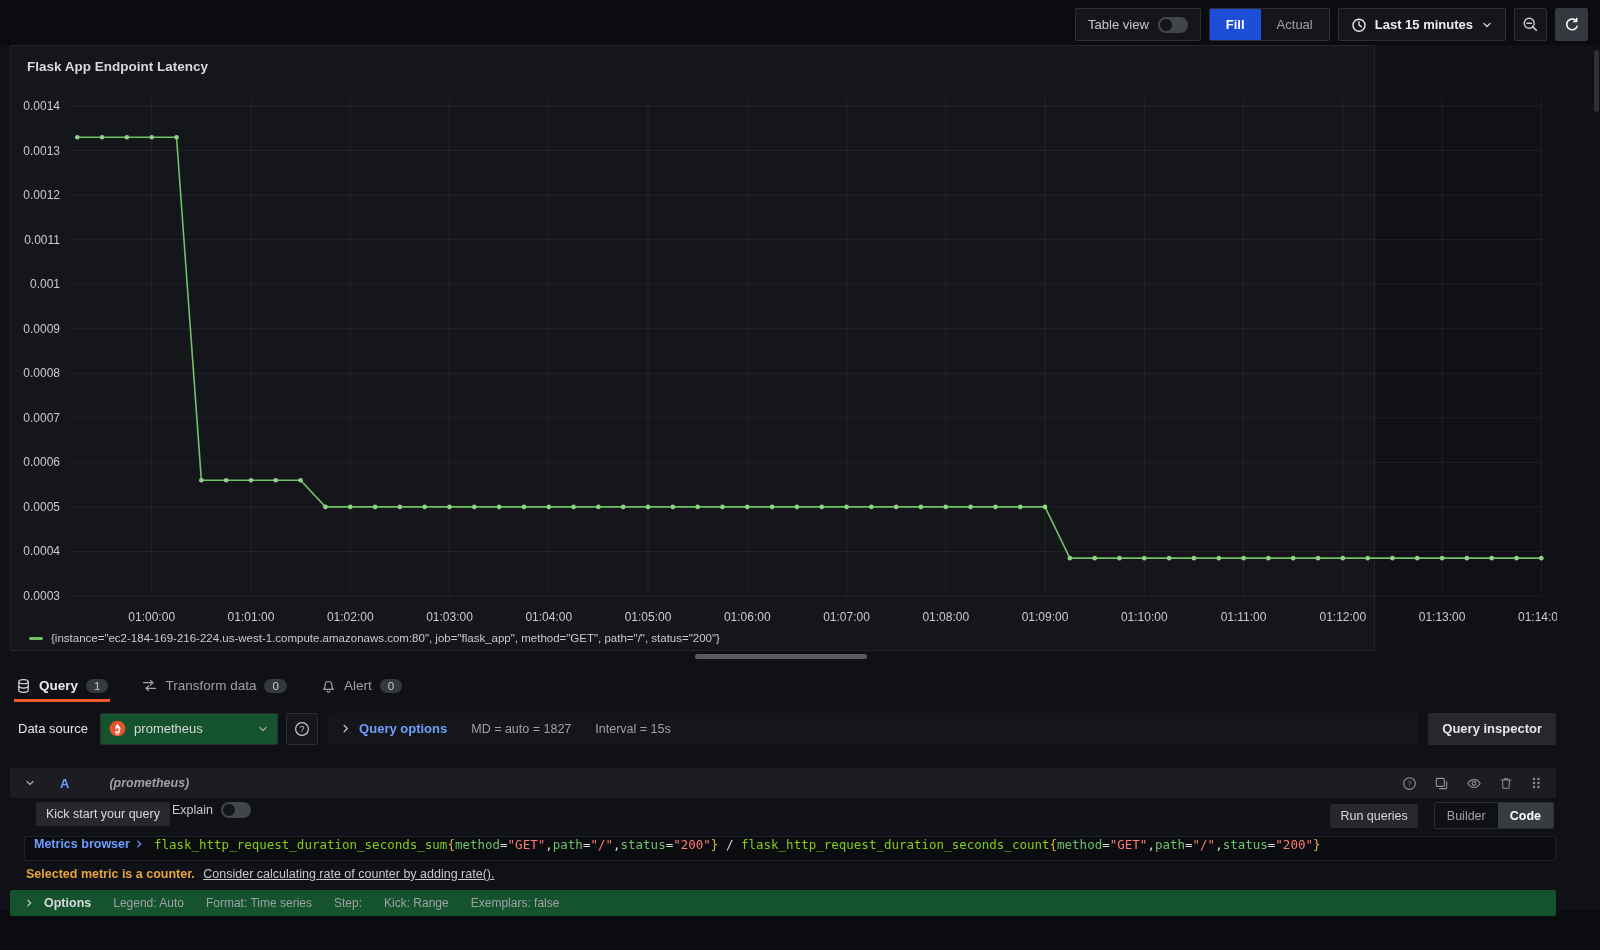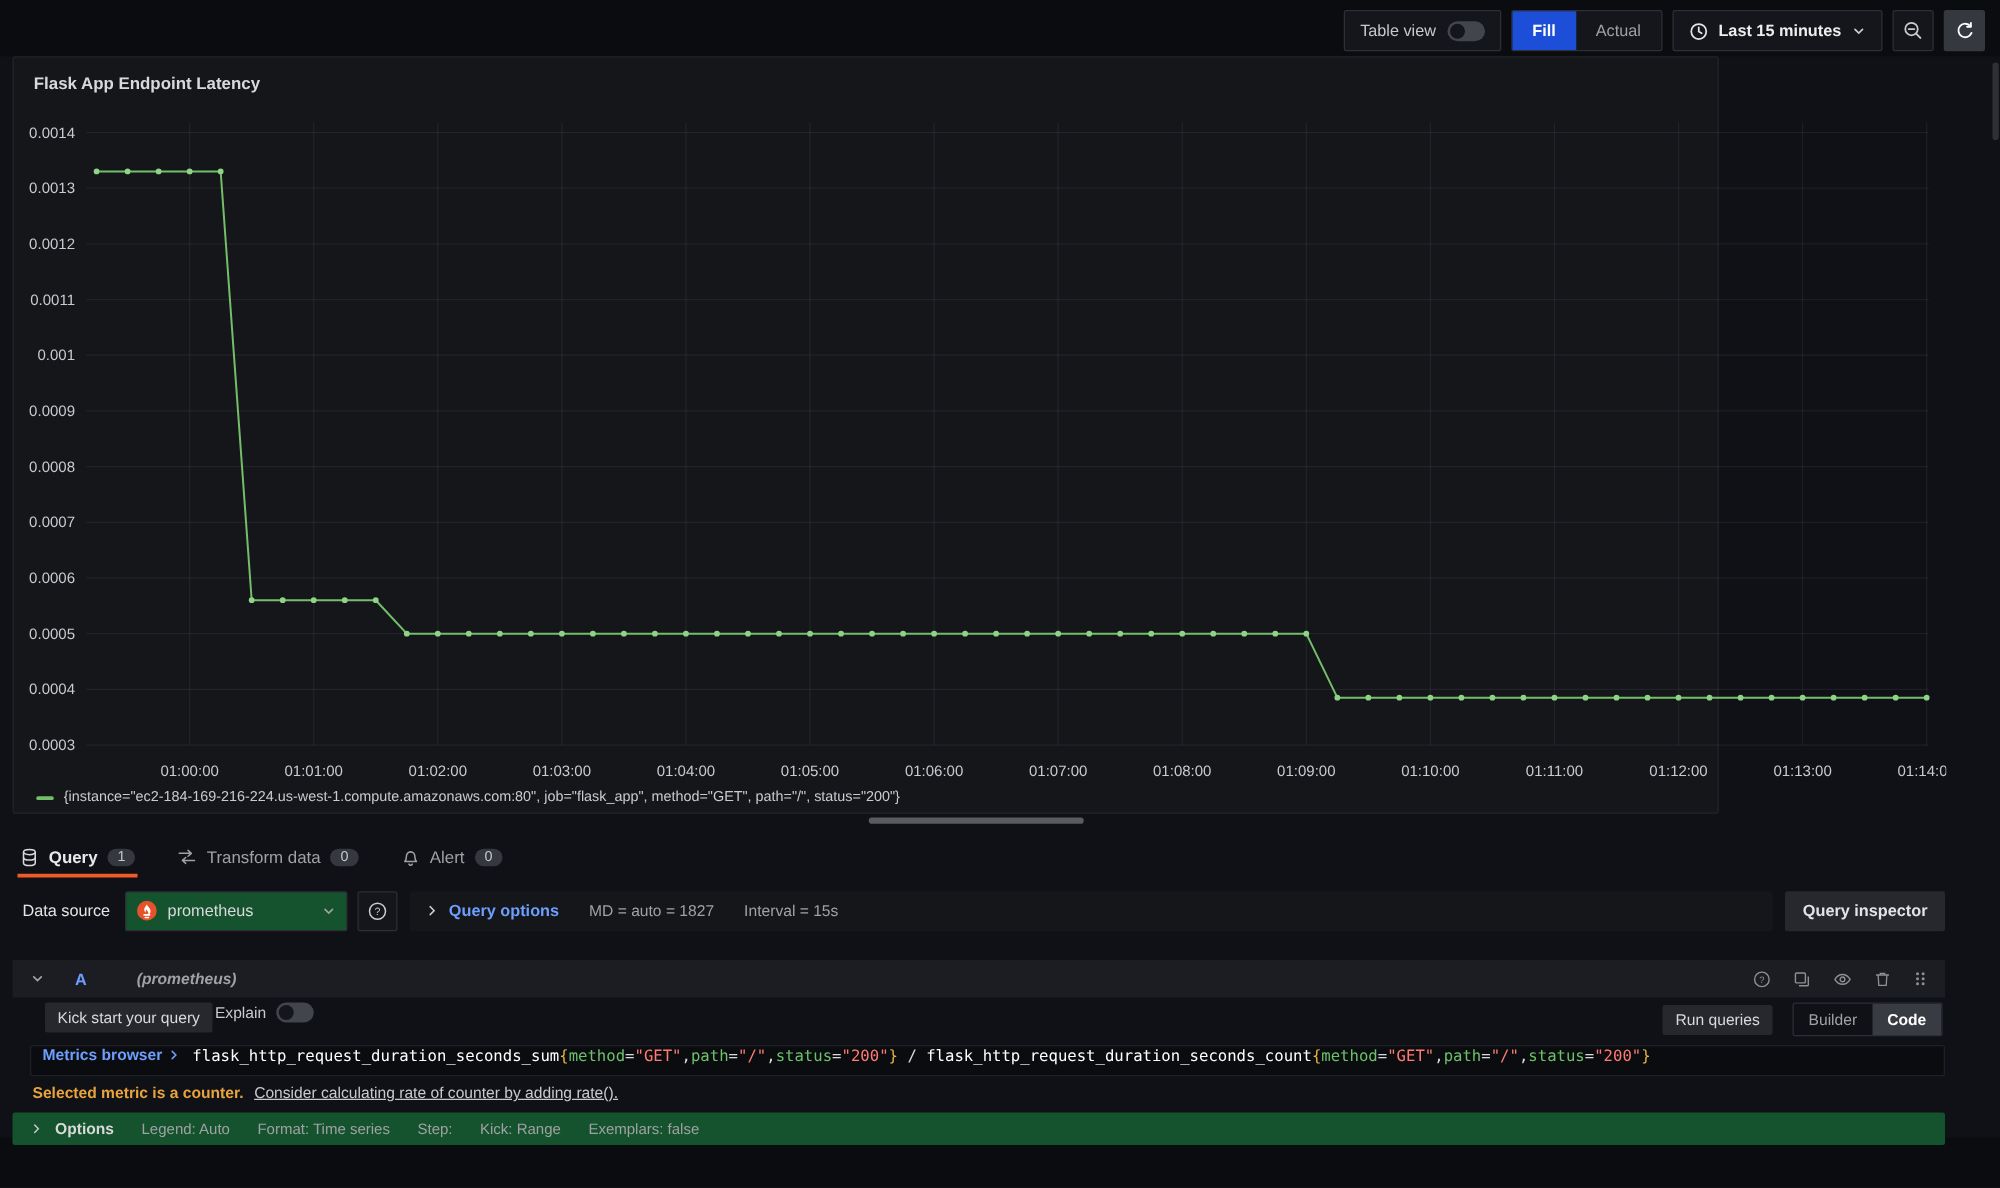--- a/index.html
+++ b/index.html
@@ -71,21 +71,21 @@
   .btn { background:#26282e; border-radius:2px; padding:5px 10px; font-size:12.5px; color:#d8d9da; cursor:pointer; white-space:nowrap; }
   .explain { display:flex; align-items:center; gap:8px; color:#c7c9cc; font-size:12.5px; }
   .right-actions { margin-left:auto; display:flex; align-items:center; gap:16px; }
   .bc-group { display:flex; border:1px solid #2d2f36; border-radius:2px; overflow:hidden; height:27px; }
   .bc-seg { padding:0 12px; display:flex; align-items:center; color:#9fa1a5; cursor:pointer; font-size:12.5px; }
   .bc-seg.active { background:#393b42; color:#ffffff; font-weight:bold; }
 
   .query-row { margin:7px 0 0 14px; width:1532px; height:25px; background:#0b0c0f; border:1px solid #1e2026; border-radius:2px; display:flex; align-items:flex-start; padding:0 9px; gap:6px; }
   .mb-label { color:#6e9fff; font-size:12.5px; font-weight:bold; white-space:nowrap; cursor:pointer; display:flex; align-items:center; gap:4px; }
   .code { font-family:"DejaVu Sans Mono","Liberation Mono",monospace; font-size:12.5px; white-space:nowrap; margin-left:4px; }
-  .tok-m { color:#ffffff; }
+  .tok-m { color:#84cc16; }
   .tok-b { color:#e3b341; }
   .tok-l { color:#6cc26b; }
   .tok-s { color:#ff7b72; }
   .tok-o, .tok-p { color:#d8d9da; }
 
   .warning-row { margin:6px 0 0 16px; font-size:12.5px; }
   .warn-bold { color:#e8a33d; font-weight:bold; }
   .warn-link { color:#c7c9cc; text-decoration:underline; margin-left:5px; cursor:pointer; }
 
   .options-row { margin:9px 0 0 0; width:1546px; height:26px; background:#14532d; border-radius:2px; display:flex; align-items:center; gap:22px; padding:0 0 0 14px; }

